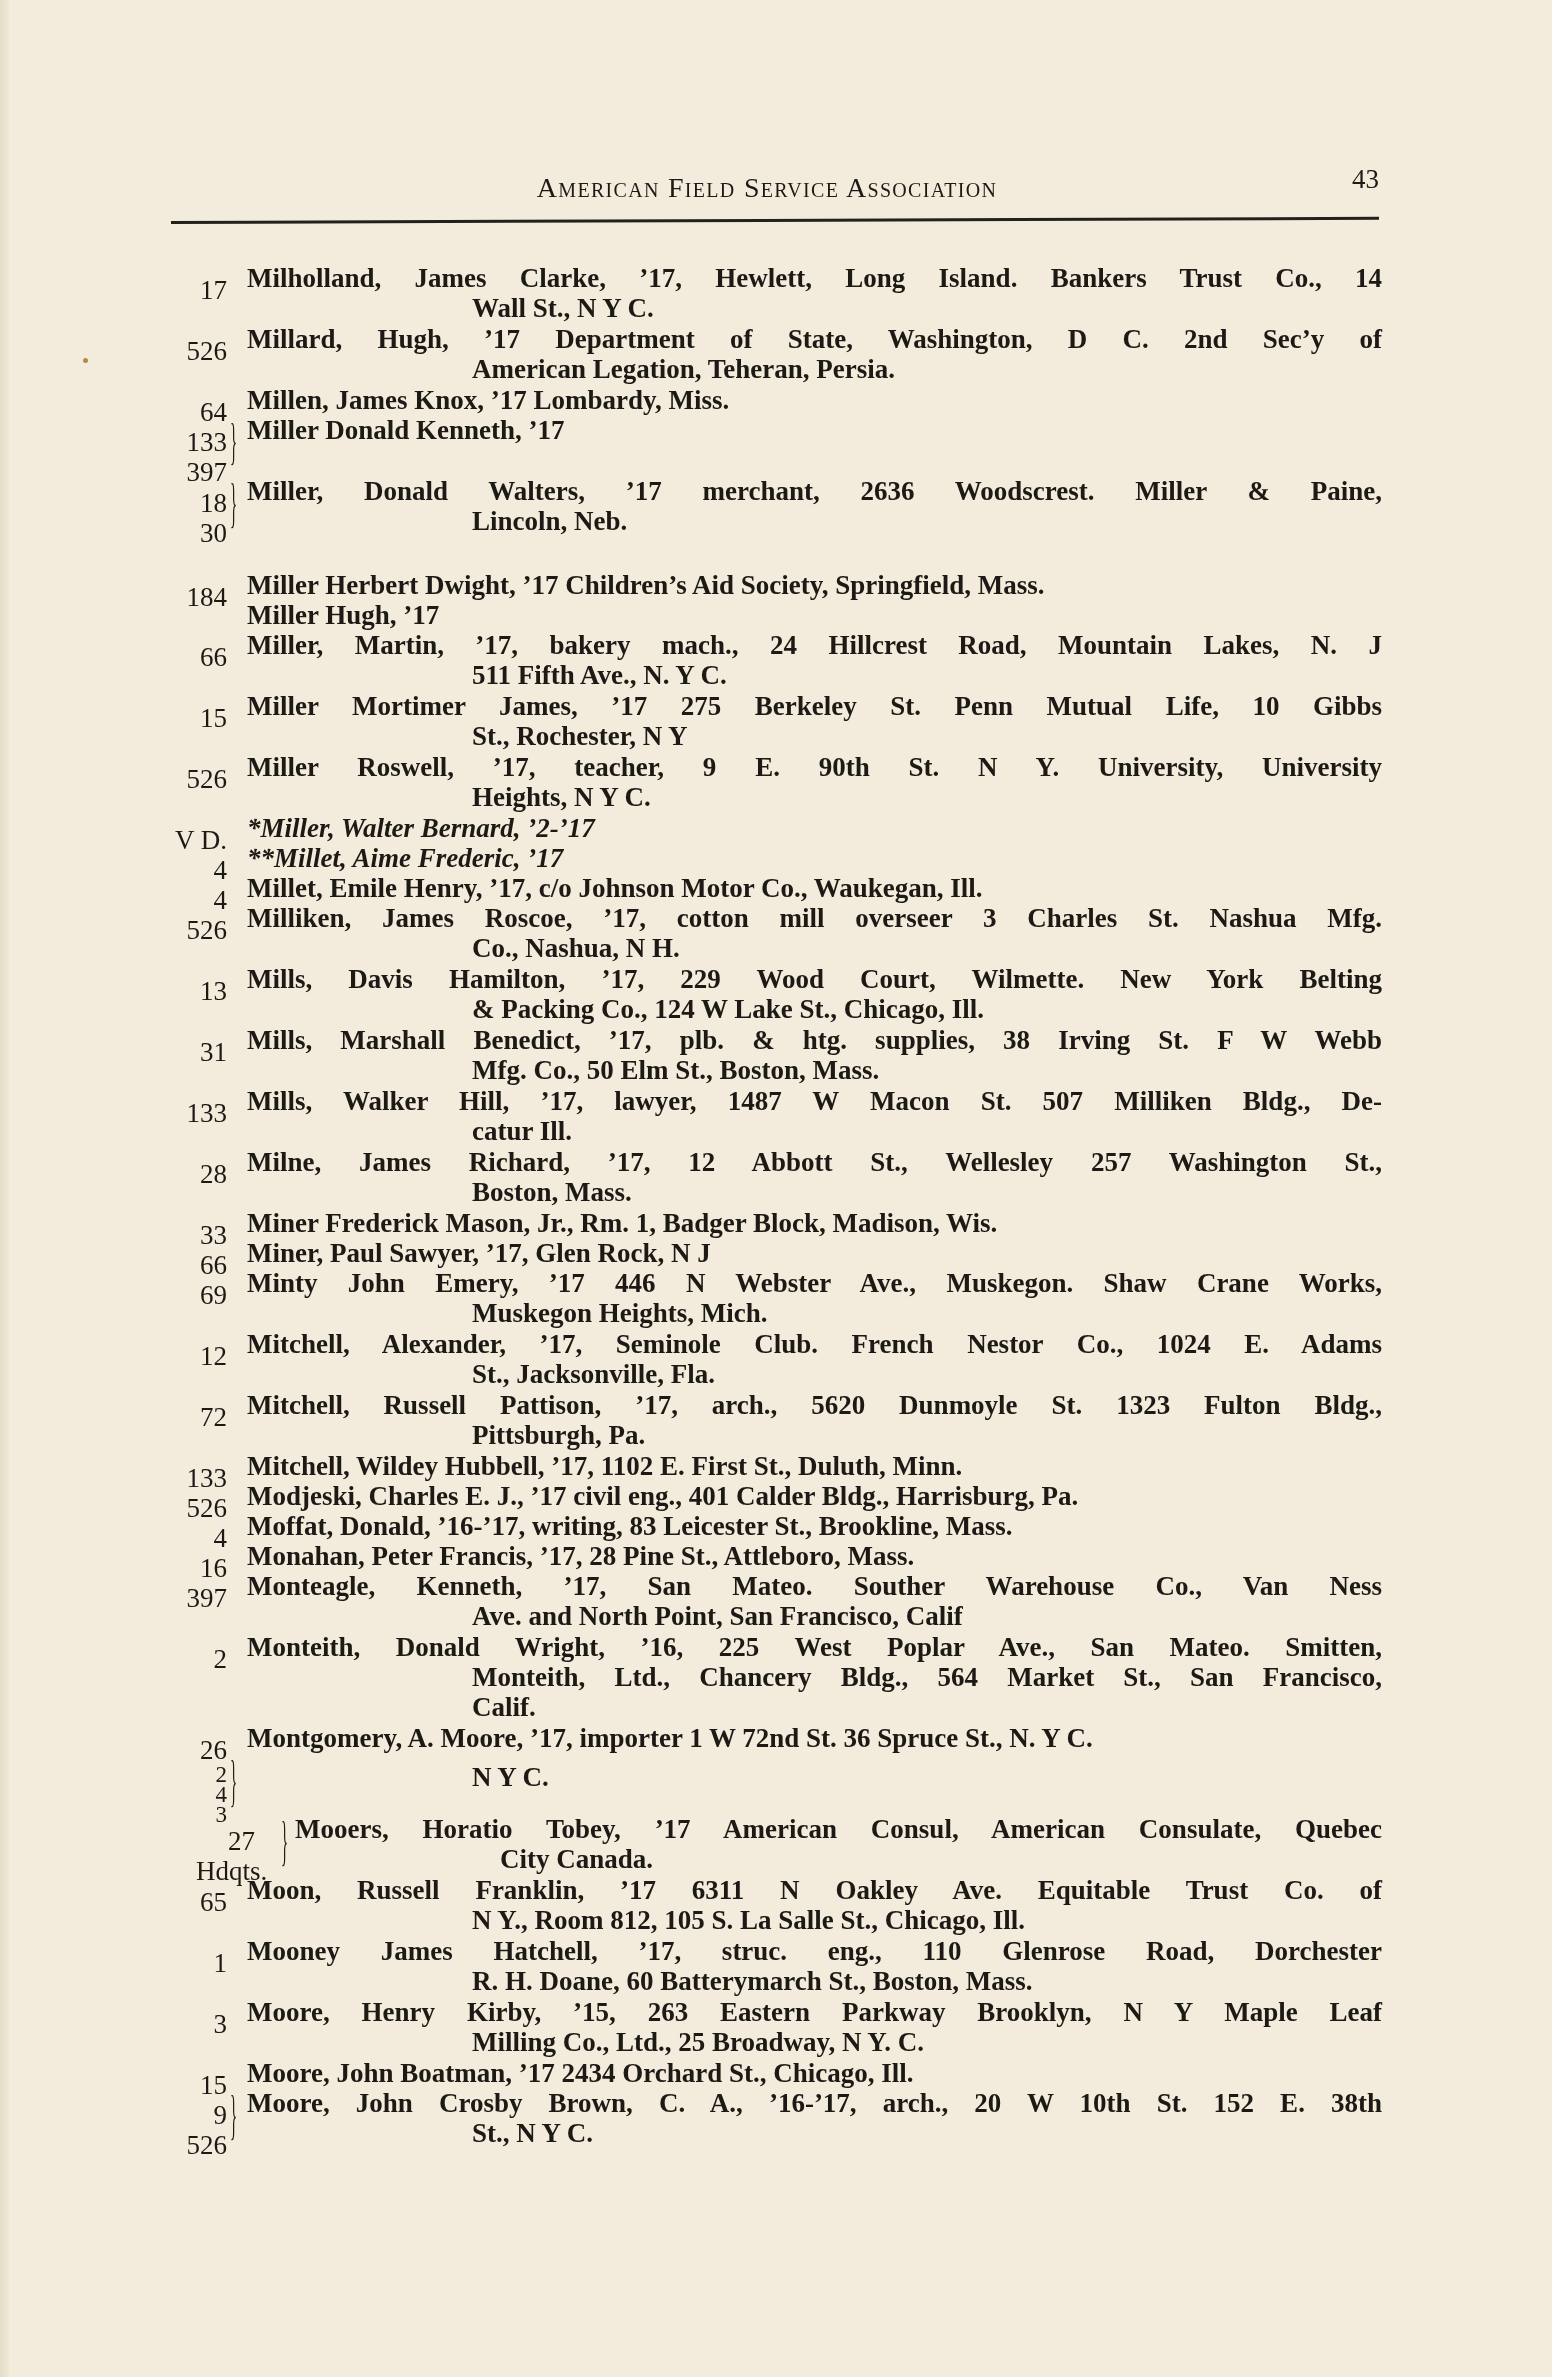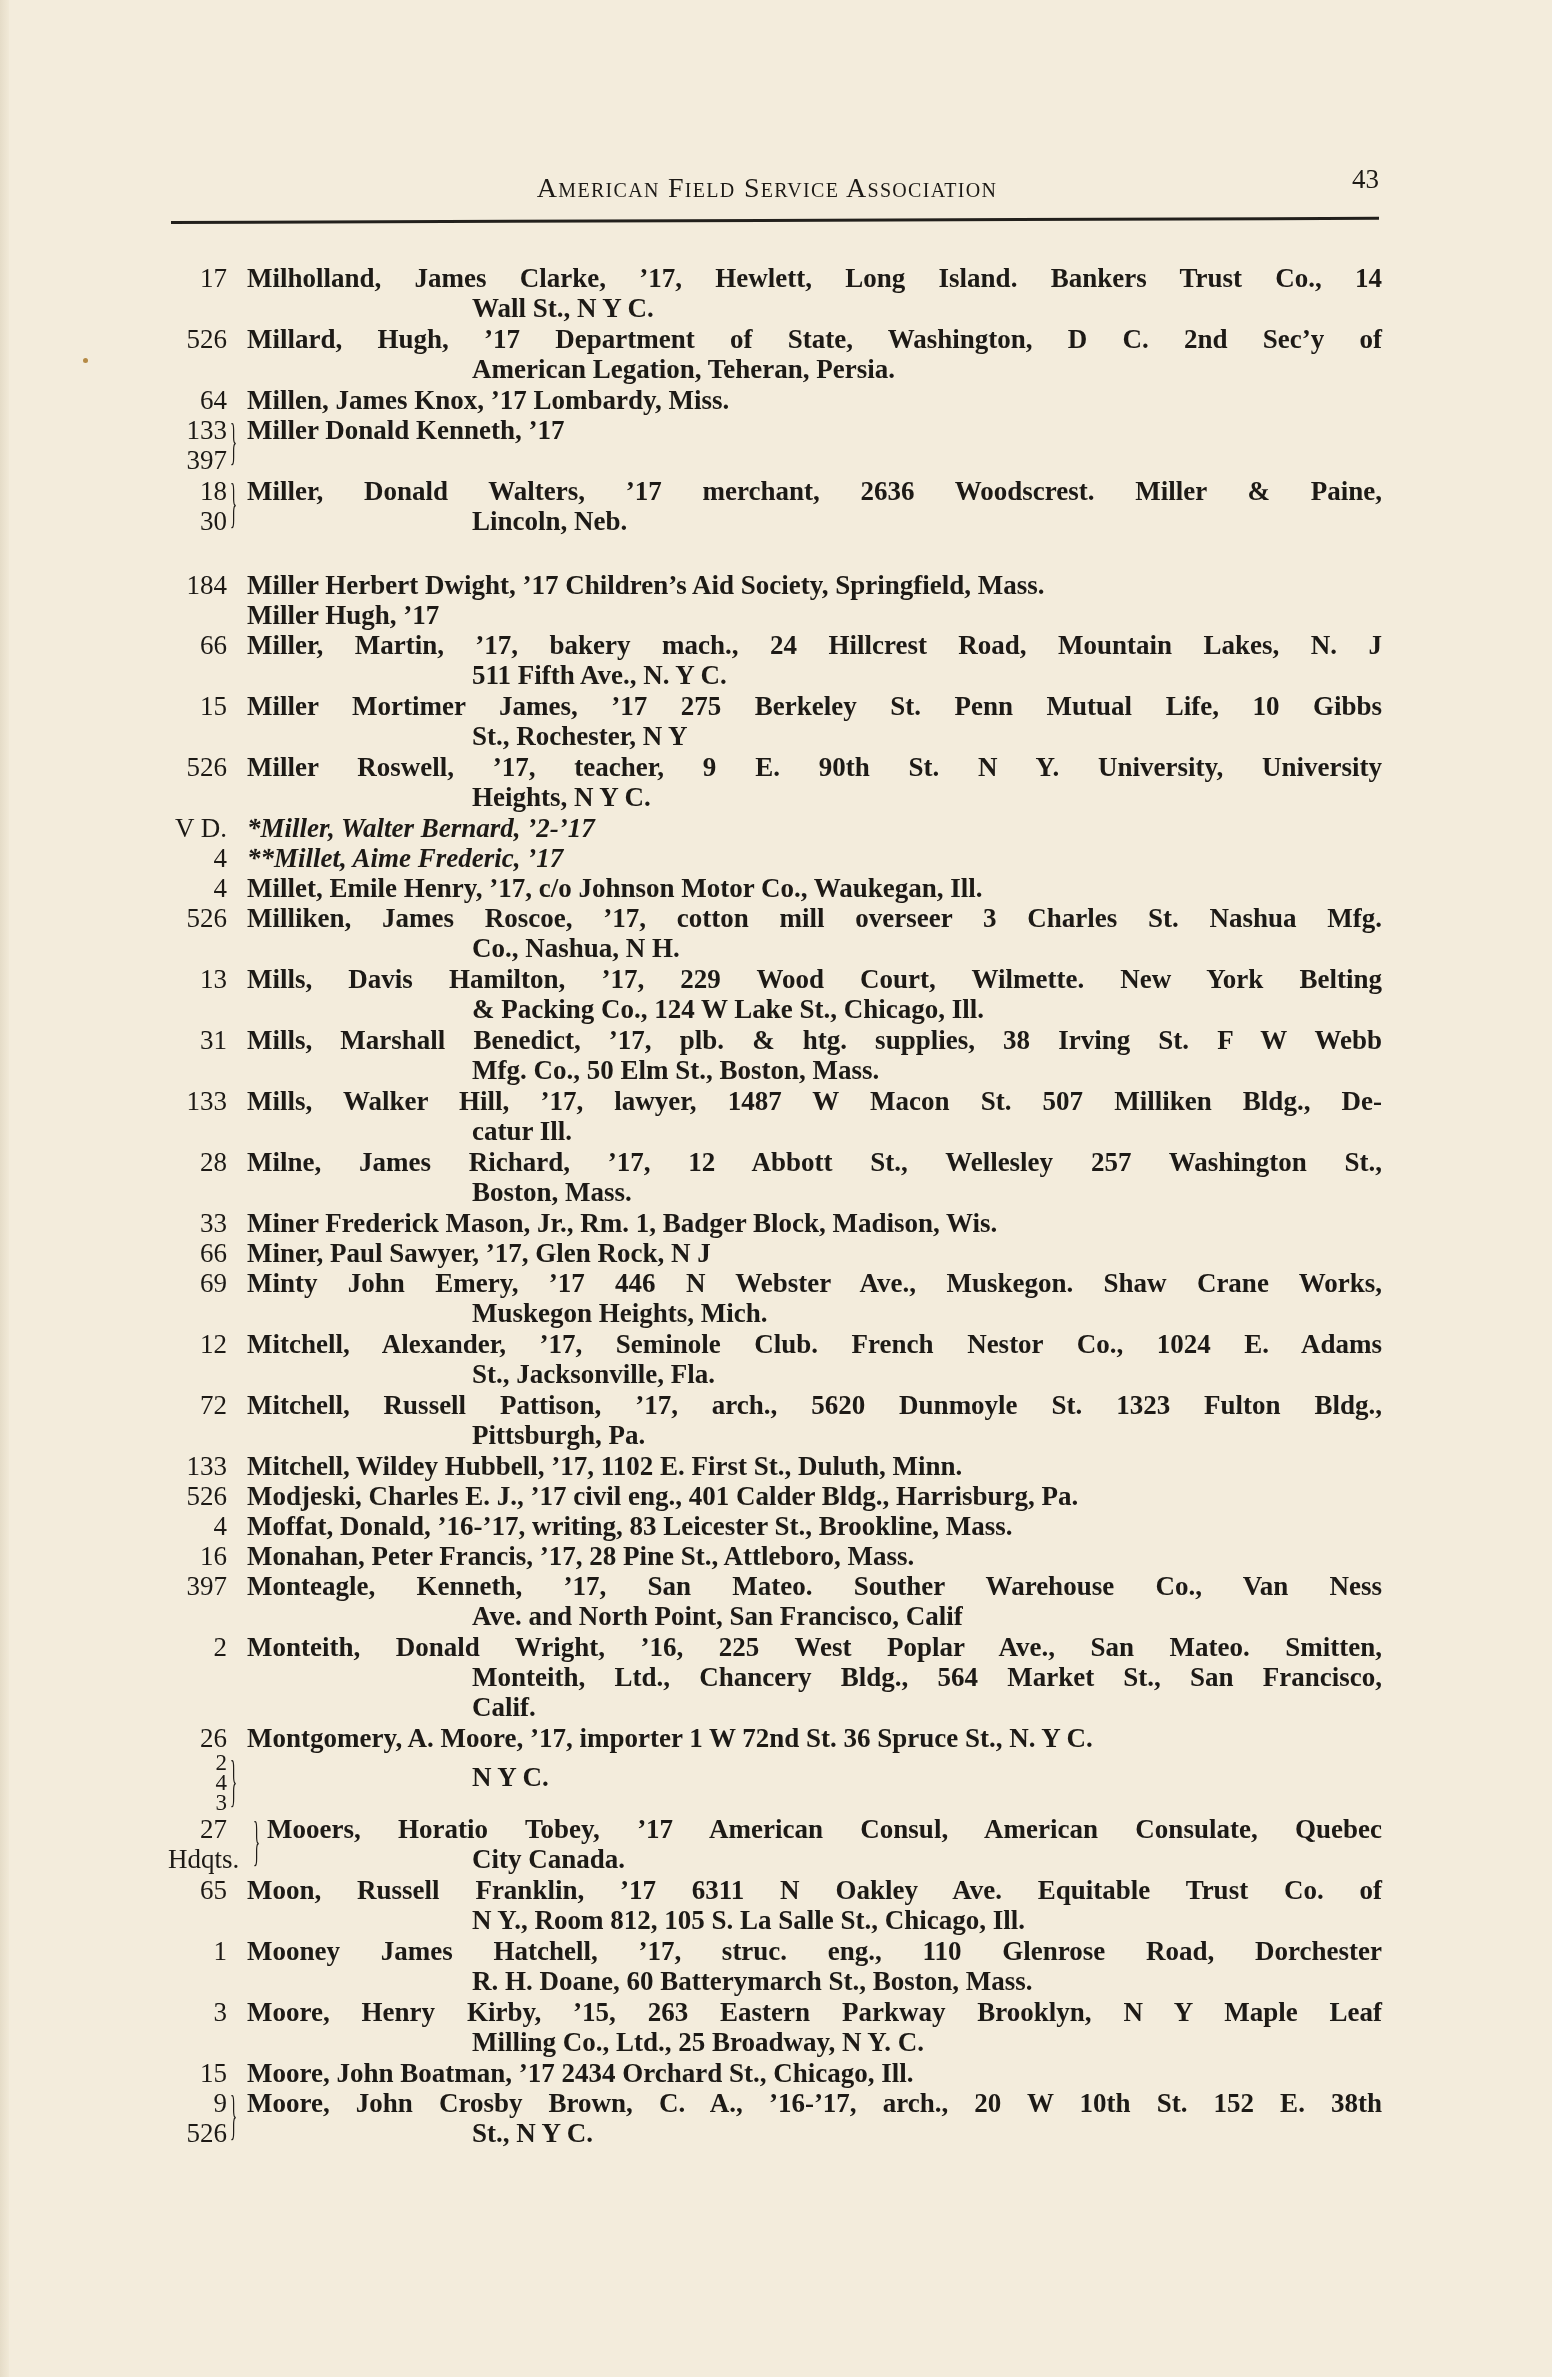--- a/index.html
+++ b/index.html
@@ -37,21 +37,21 @@
     border-radius: 50%; background: #b58a45;
   }
   .entries {
     position: absolute; left: 168px; top: 263px; width: 1214px;
   }
   .entry {
     position: relative;
     font-size: 27px; line-height: 30px;
   }
   .num-col {
-    position: absolute; left: 0; top: 0; width: 59px;
+    position: absolute; left: 0; top: 12px; width: 59px;
     text-align: right;
   }
   .num { display: block; height: 30px; }
   .brace {
     position: absolute; top: 1.3px; left: 62px;
     font-size: 27px; line-height: 1;
     transform-origin: top left;
   }
   .text { margin-left: 79px; }
   .line { display: block; white-space: nowrap; text-align: justify; text-align-last: justify; font-weight: bold; }
@@ -341,21 +341,21 @@
       <div class="num-col">
         <span class="num">2</span>
         <span class="num">4</span>
         <span class="num">3</span>
       </div>
       <span class="brace" style="transform: scaleY(2.1) scaleX(0.55);">}</span>
       <div class="text">
         <span class="line cont last">N Y C.</span>
       </div>
     </div>
-    <div class="entry hdq" style="min-height: 61px;">
+    <div class="entry hdq" style="min-height: 61px; margin-left: 28px;">
       <div class="num-col">
         <span class="num">27</span>
         <span class="num">Hdqts.</span>
       </div>
       <span class="brace" style="transform: scaleY(2) scaleX(0.55); left: 85px;">}</span>
       <div class="text">
         <span class="line">Mooers, Horatio Tobey, ’17 American Consul, American Consulate, Quebec</span>
         <span class="line cont last">City Canada.</span>
       </div>
     </div>

